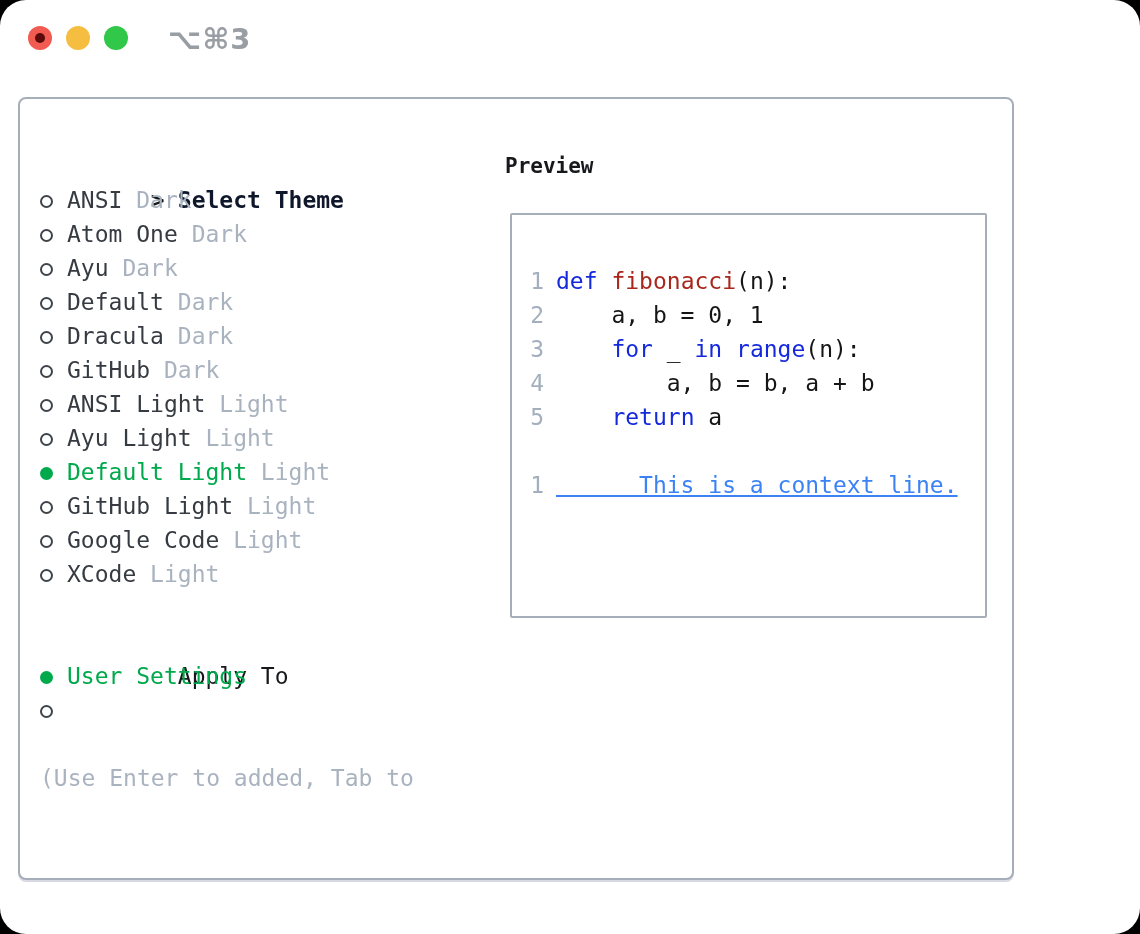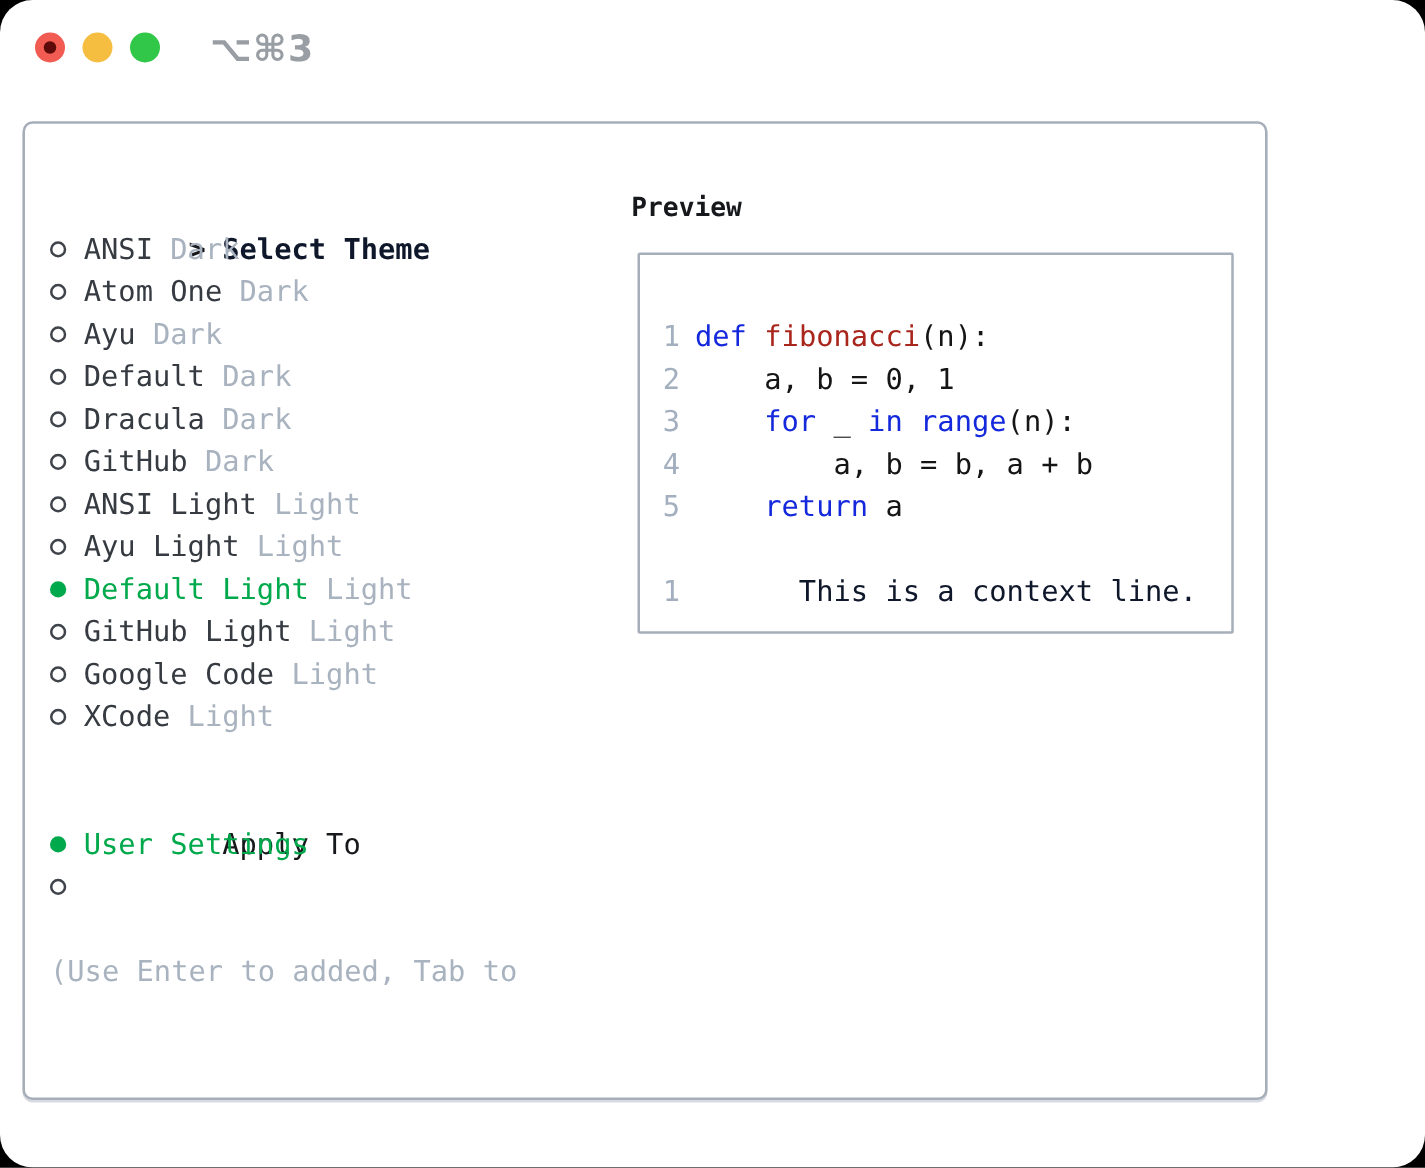--- a/index.html
+++ b/index.html
@@ -48,30 +48,30 @@
   .apply-hdr{color:#16181b;}
   .apply-label{color:#363B42;}
   .apply-label.selected{color:#00A94B;}
   .help-line{color:#A9B3BF;}
   
   .preview-hdr{
     position:absolute;left:485px;top:50px;font-size:21px;line-height:34px;
     font-weight:bold;color:#16181b;
   }
   .preview-box{
-    position:absolute;left:490px;top:103px;width:477px;height:305px;
+    position:absolute;left:490px;top:114px;width:477px;height:405px;
     border:2px solid #A6AEBA;border-radius:2px;box-sizing:border-box;
     padding:49px 16px 0 18px;overflow:hidden;background:#fff;
   }
   .ln{display:inline-block;width:14px;margin-right:12px;text-align:right;color:#A3AFBE;}
   .code{white-space:pre;}
   .tok-pl{color:#151515;}
   .tok-kw{color:#1428DC;}
   .tok-fn{color:#A9261D;}
-  .tok-ctx{color:#0f172a;}
+  .tok-ctx{color:#3b82f6;text-decoration:underline;}
   .tok-del{color:#CE2F24;}
   .tok-add{color:#0DB224;}
 </style>
 </head>
 <body>
 
 <div class="window">
 
   <div class="titlebar">
     <span class="light red"></span>

